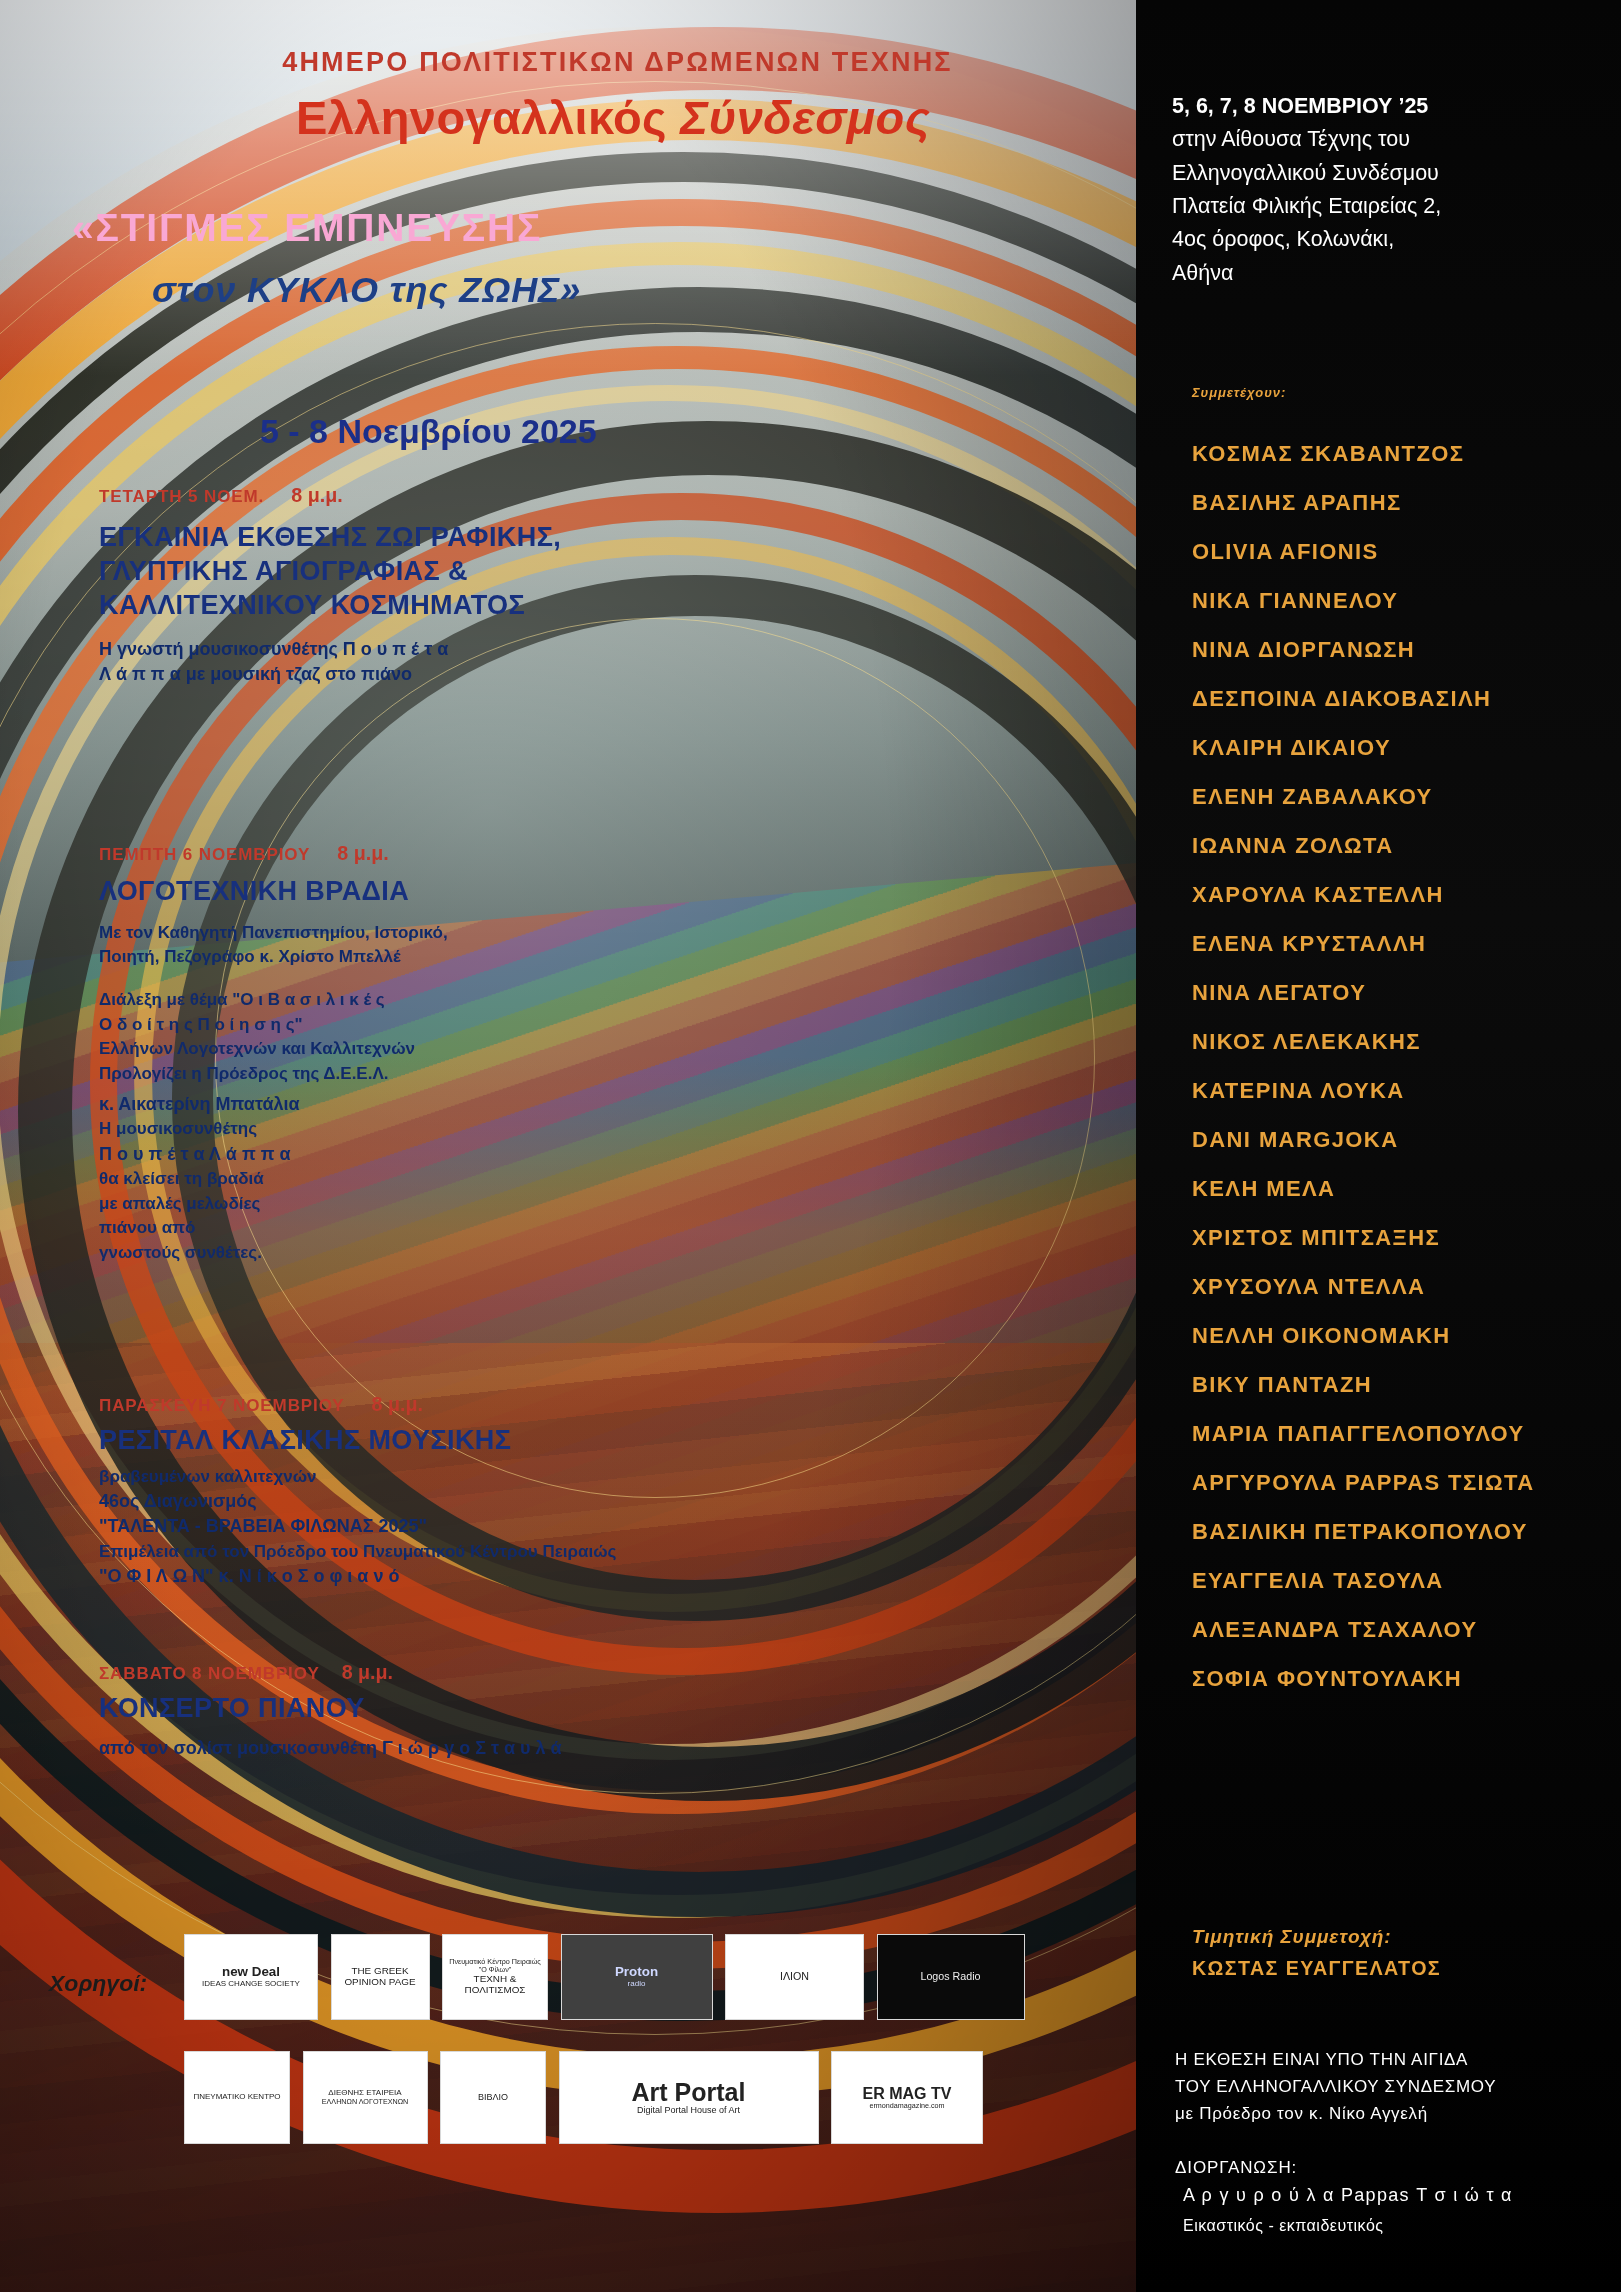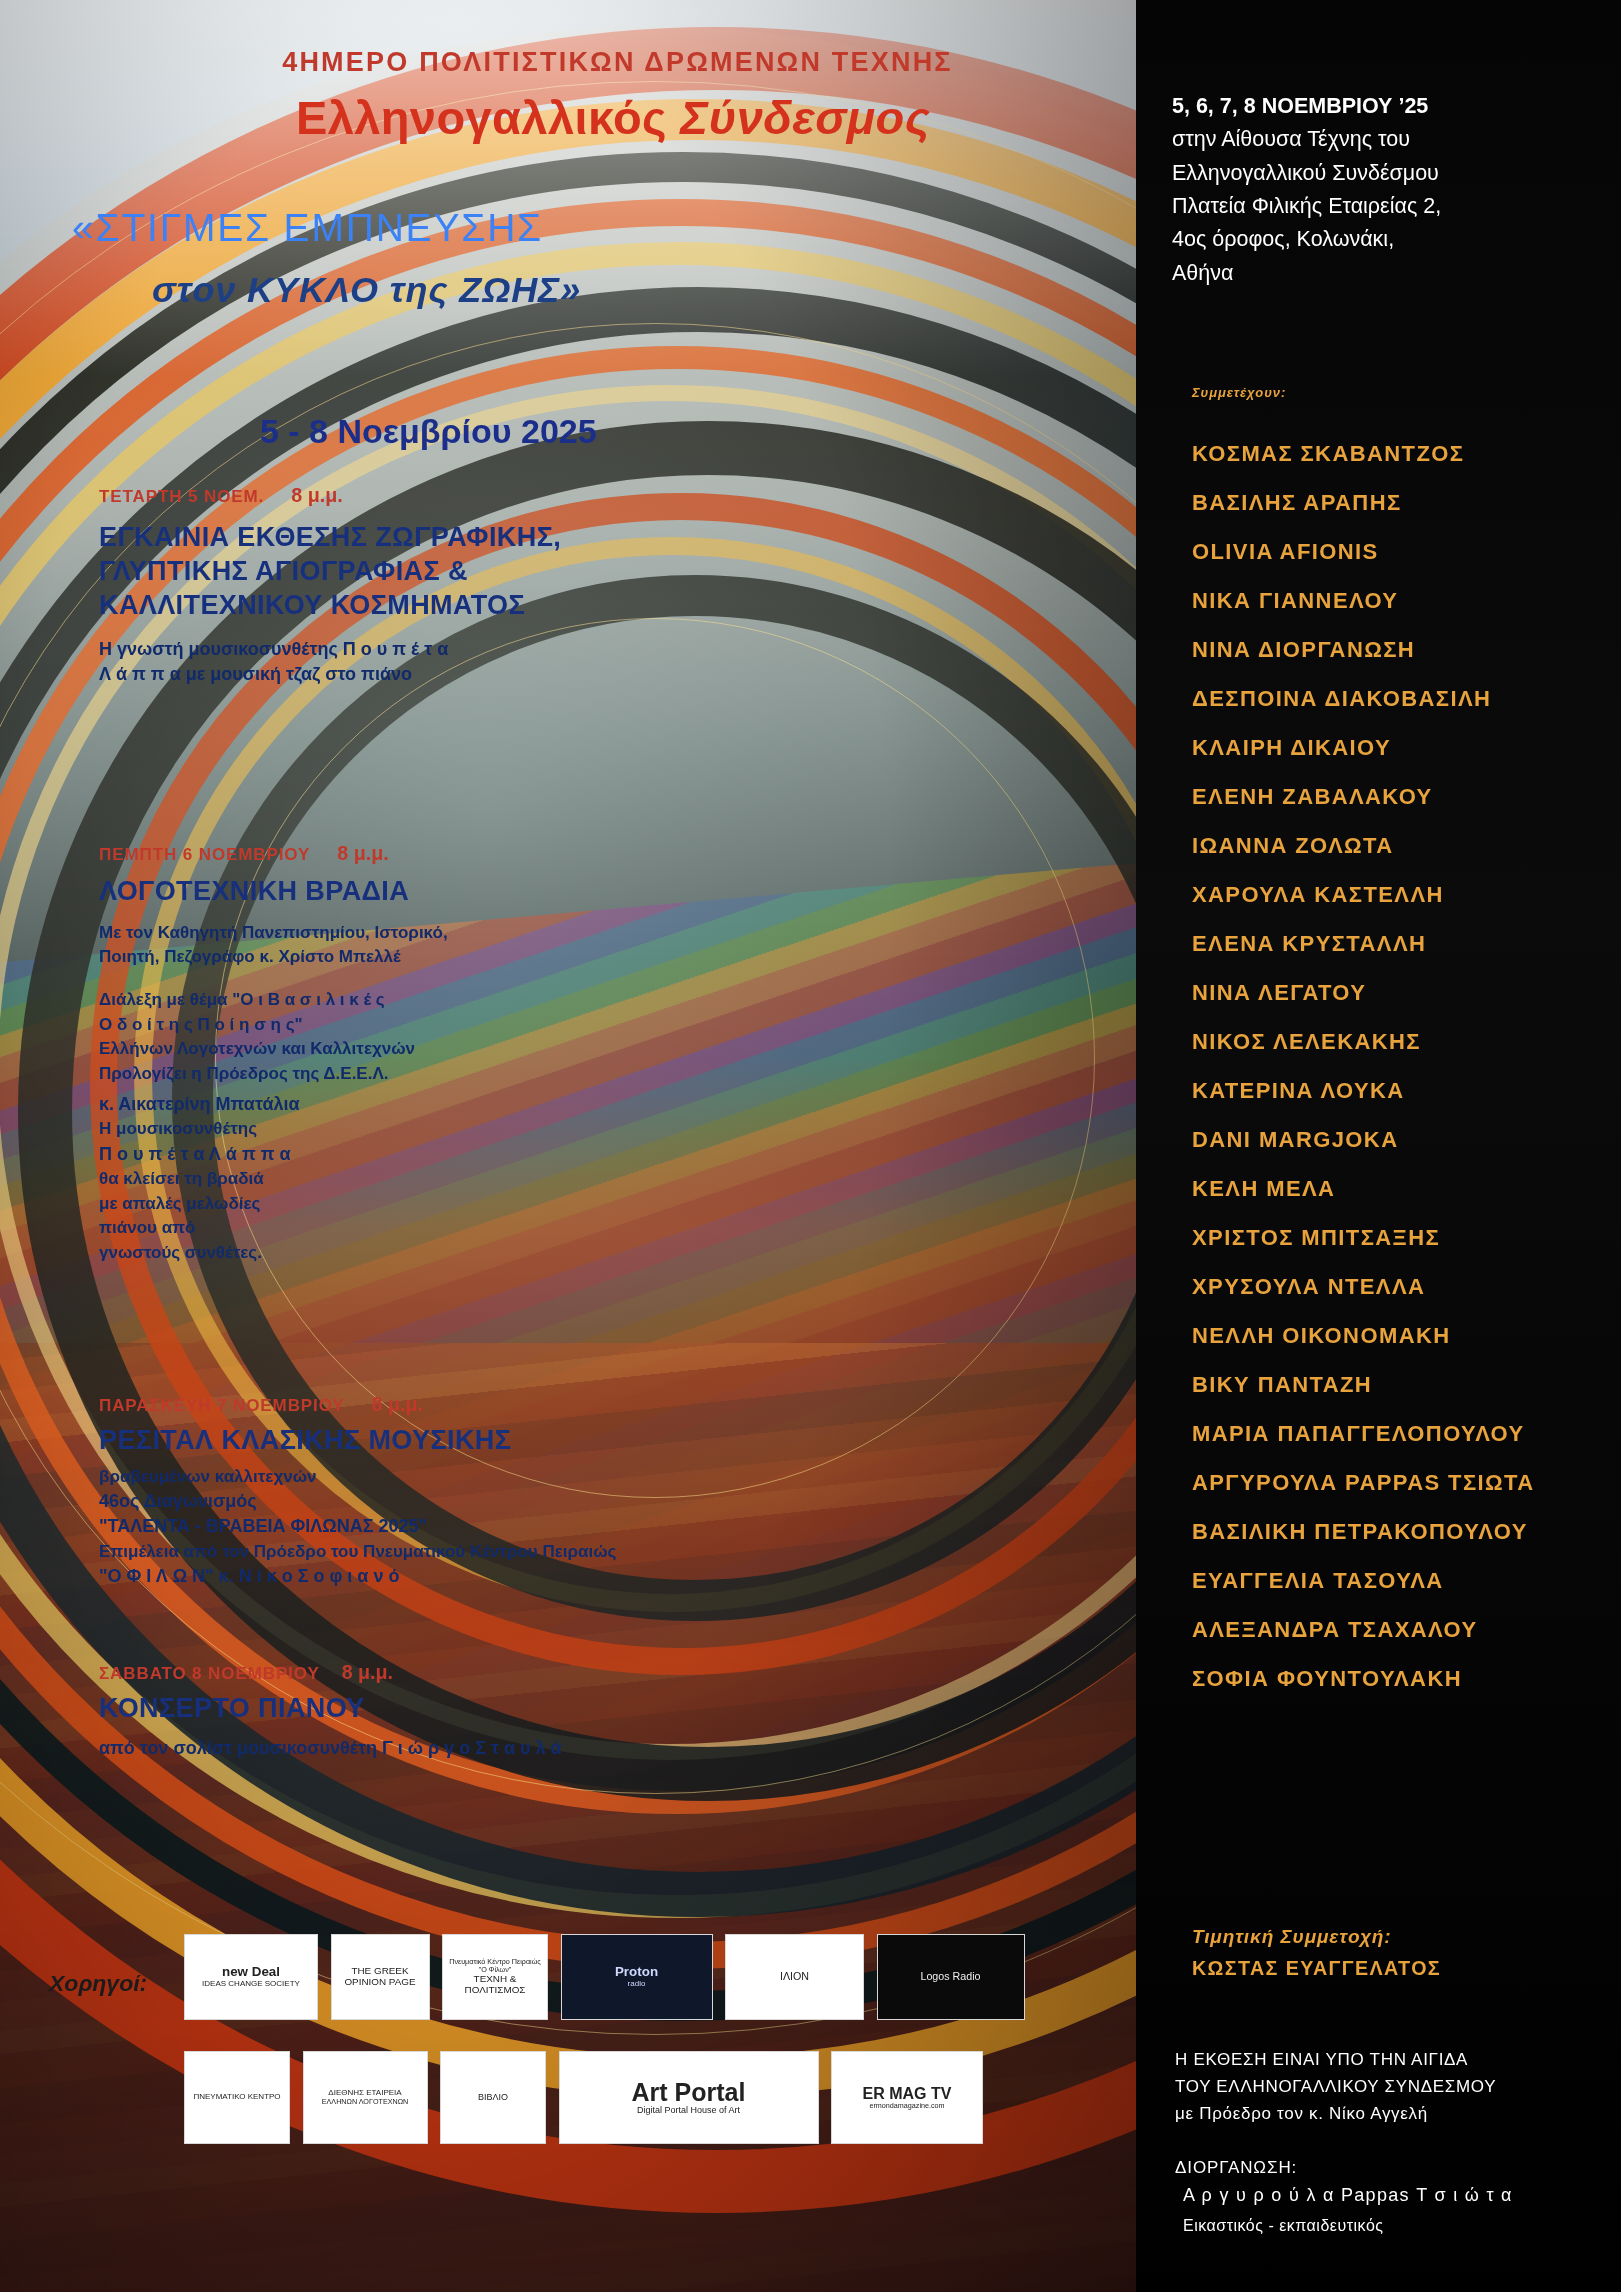--- a/index.html
+++ b/index.html
@@ -93,21 +93,21 @@
     font-size:27px;font-weight:700;letter-spacing:2.2px;color:#c0392b;
     text-align:center;
   }
   .t-head2{
     position:absolute;left:107px;top:90px;width:1012px;text-align:center;
     font-size:47px;font-weight:700;color:#d4321d;letter-spacing:0.4px;
   }
   .t-head2 .it{font-style:italic;}
   .t-sub1{
     position:absolute;left:72px;top:206px;width:896px;
-    font-size:39px;font-weight:400;color:#3b82f6;letter-spacing:1.8px;
+    font-size:39px;font-weight:700;color:#f9a8d4;letter-spacing:1.8px;
   }
   .t-sub2{
     position:absolute;left:152px;top:269px;width:896px;
     font-size:36px;font-weight:600;font-style:italic;color:#1d3f86;letter-spacing:0.9px;
   }
   .t-dates{
     position:absolute;left:260px;top:412px;width:716px;
     font-size:34px;font-weight:700;color:#1b2f8a;
   }
 
@@ -129,21 +129,21 @@
     position:absolute;left:49px;top:1970px;font-size:23px;font-style:italic;font-weight:700;color:#1b1b1b;
   }
   .sp-row{position:absolute;display:flex;align-items:center;gap:12.5px;}
   #sprow1{left:184px;top:1934px;}
   #sprow2{left:184px;top:2051px;}
   .sp{
     background:#fff;border:0.9px solid #d8d8d8;display:flex;align-items:center;justify-content:center;
     color:#222;font-size:10.7px;text-align:center;line-height:1.1;padding:3.6px;box-sizing:border-box;
     overflow:hidden;
   }
-  .sp.dark{background:#0f172a;color:#cfd8ff;}
+  .sp.dark{background:#404040;color:#cfd8ff;}
   .sp.black{background:#0a0a0a;color:#eee;}
   .sp b{font-size:13.4px;}
 
   
   .right{
     position:absolute;left:1136px;top:0;width:485px;height:2293px;
     background:linear-gradient(180deg,#050505 0%,#0b0b0b 40%,#000 100%);
     color:#fff;
   }
   .right .venue{

